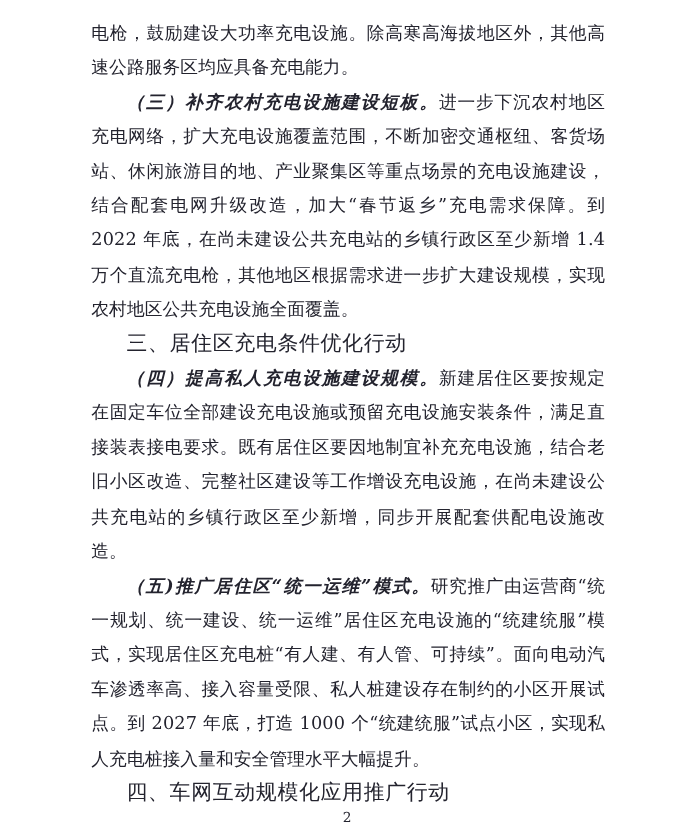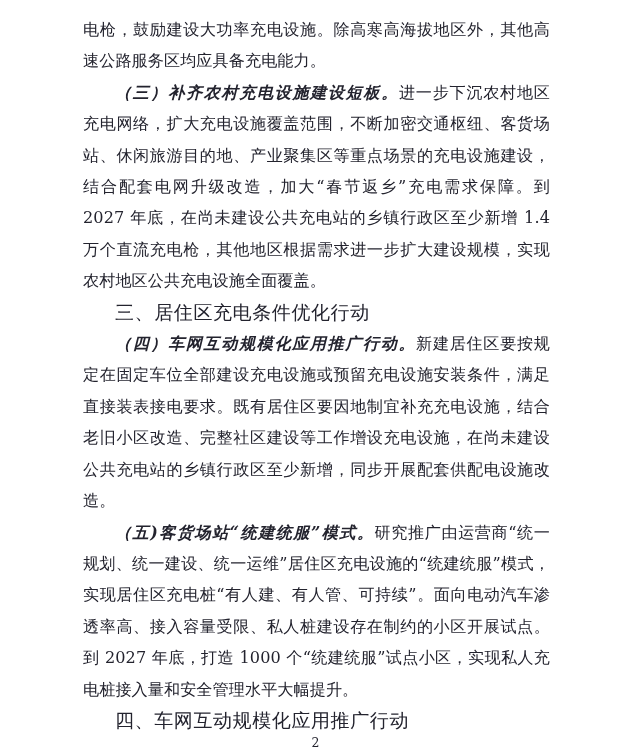--- a/index.html
+++ b/index.html
@@ -63,20 +63,20 @@
     font-size: 12.5px;
     color: var(--text-color, #23232e);
   }
 </style>
 </head>
 <body>
 
 <div class="page">
   <div class="content" id="doc-body">
       <p class="line continuation"><span class="seg-normal">电枪，鼓励建设大功率充电设施。除高寒高海拔地区外，其他高速公路服务区均应具备充电能力。</span></p>
-      <p class="line paragraph"><span class="seg-lead">（三）补齐农村充电设施建设短板。</span><span class="seg-normal">进一步下沉农村地区充电网络，扩大充电设施覆盖范围，不断加密交通枢纽、客货场站、休闲旅游目的地、产业聚集区等重点场景的充电设施建设，结合配套电网升级改造，加大“春节返乡”充电需求保障。到 2027 年底，在尚未建设公共充电站的乡镇行政区至少新增 1.4 万个直流充电枪，其他地区根据需求进一步扩大建设规模，实现农村地区公共充电设施全面覆盖。</span></p>
+      <p class="line paragraph"><span class="seg-lead">（三）补齐农村充电设施建设短板。</span><span class="seg-normal">进一步下沉农村地区充电网络，扩大充电设施覆盖范围，不断加密交通枢纽、客货场站、休闲旅游目的地、产业聚集区等重点场景的充电设施建设，结合配套电网升级改造，加大“春节返乡”充电需求保障。到 2022 年底，在尚未建设公共充电站的乡镇行政区至少新增 1.4 万个直流充电枪，其他地区根据需求进一步扩大建设规模，实现农村地区公共充电设施全面覆盖。</span></p>
       <p class="line heading"><span class="seg-normal">三、居住区充电条件优化行动</span></p>
-      <p class="line paragraph"><span class="seg-lead">（四）车网互动规模化应用推广行动。</span><span class="seg-normal">新建居住区要按规定在固定车位全部建设充电设施或预留充电设施安装条件，满足直接装表接电要求。既有居住区要因地制宜补充充电设施，结合老旧小区改造、完整社区建设等工作增设充电设施，在尚未建设公共充电站的乡镇行政区至少新增，同步开展配套供配电设施改造。</span></p>
-      <p class="line paragraph"><span class="seg-lead">（五)客货场站“统建统服”模式。</span><span class="seg-normal">研究推广由运营商“统一规划、统一建设、统一运维”居住区充电设施的“统建统服”模式，实现居住区充电桩“有人建、有人管、可持续”。面向电动汽车渗透率高、接入容量受限、私人桩建设存在制约的小区开展试点。到 2027 年底，打造 1000 个“统建统服”试点小区，实现私人充电桩接入量和安全管理水平大幅提升。</span></p>
+      <p class="line paragraph"><span class="seg-lead">（四）提高私人充电设施建设规模。</span><span class="seg-normal">新建居住区要按规定在固定车位全部建设充电设施或预留充电设施安装条件，满足直接装表接电要求。既有居住区要因地制宜补充充电设施，结合老旧小区改造、完整社区建设等工作增设充电设施，在尚未建设公共充电站的乡镇行政区至少新增，同步开展配套供配电设施改造。</span></p>
+      <p class="line paragraph"><span class="seg-lead">（五)推广居住区“统一运维”模式。</span><span class="seg-normal">研究推广由运营商“统一规划、统一建设、统一运维”居住区充电设施的“统建统服”模式，实现居住区充电桩“有人建、有人管、可持续”。面向电动汽车渗透率高、接入容量受限、私人桩建设存在制约的小区开展试点。到 2027 年底，打造 1000 个“统建统服”试点小区，实现私人充电桩接入量和安全管理水平大幅提升。</span></p>
       <p class="line heading"><span class="seg-normal">四、车网互动规模化应用推广行动</span></p>
     </div>
   <div class="page-number">2</div>
 </div>
 
 </body></html>

